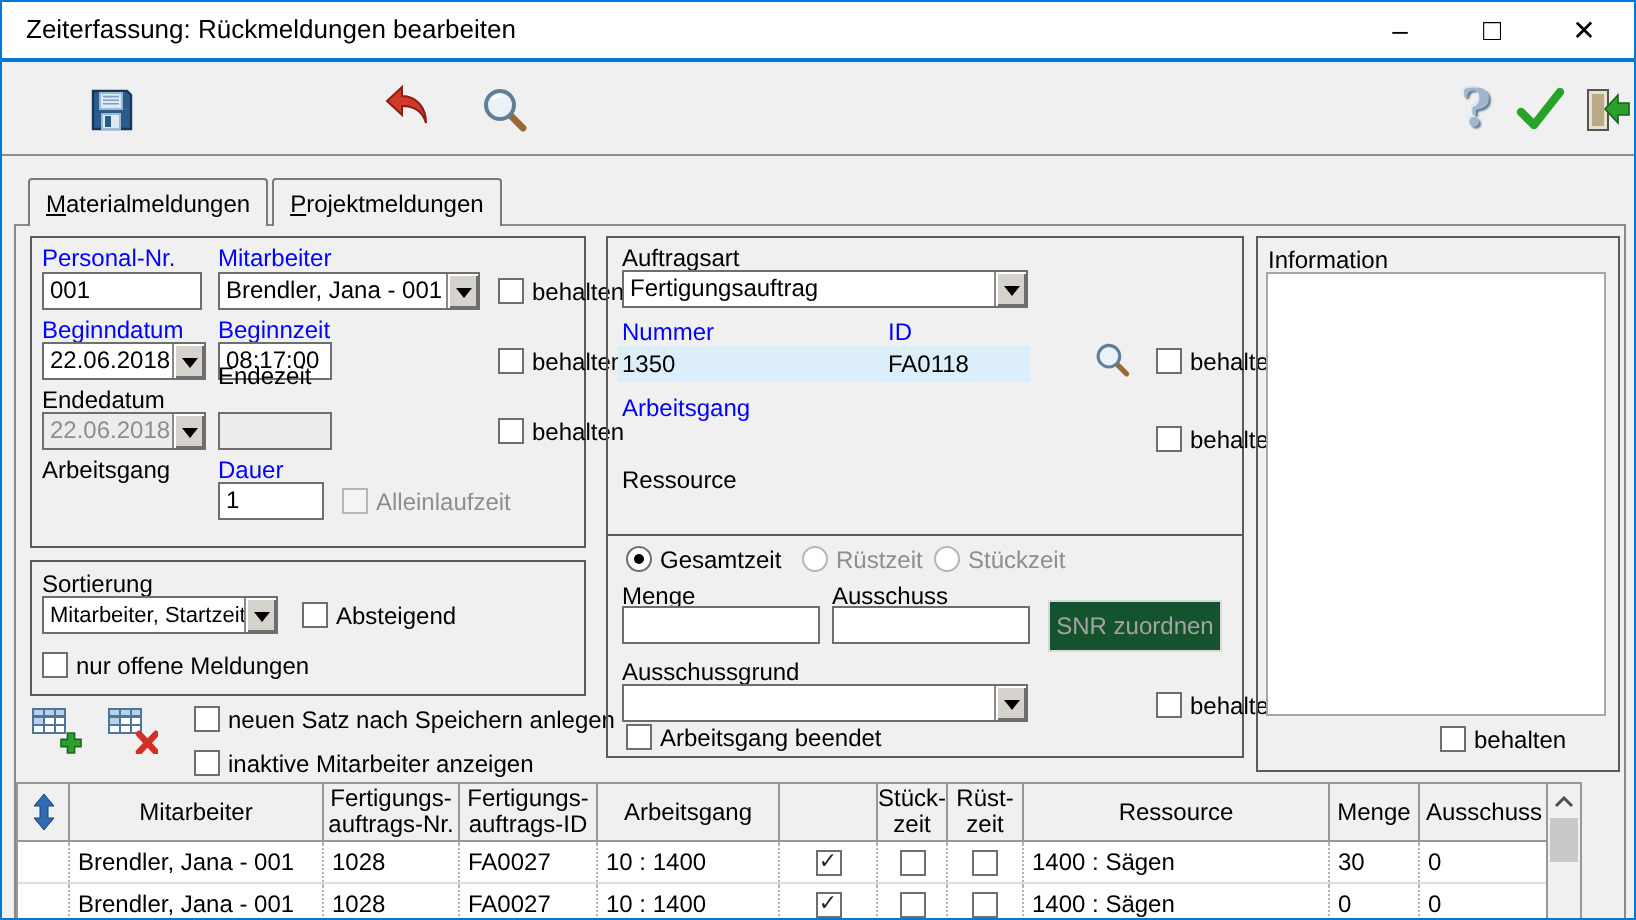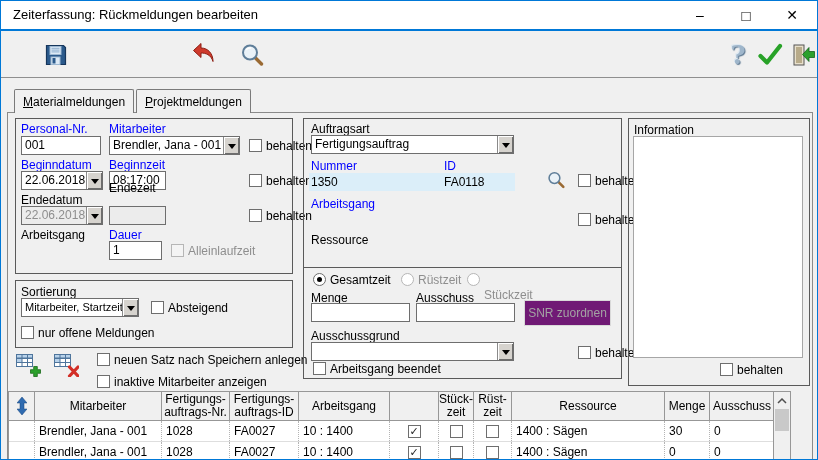--- a/index.html
+++ b/index.html
@@ -38,21 +38,21 @@
   .dd::after { content:""; border:4px solid transparent; border-top:5px solid #000; margin-top:5px; }
   .strip { position:absolute; background:#dbeef9; }
   .strip span { position:absolute; top:2px; white-space:nowrap; }
 
   .cb { position:absolute; width:13px; height:13px; background:#fff; border:1px solid #6e6e6e; font-size:11px; line-height:11px; text-align:center; }
   .cb.disabled { border-color:#b6b6b6; background:#f4f4f4; }
   .radio { position:absolute; width:13px; height:13px; border-radius:50%; background:#fff; border:1px solid #6e6e6e; }
   .radio.sel::after { content:""; position:absolute; left:3px; top:3px; width:5px; height:5px; border-radius:50%; background:#000; }
   .radio.disabled { border-color:#b6b6b6; }
 
-  .btn-dis { position:absolute; background:#701a75; border:1px solid #d9d9d9; color:#a3a3a3; display:flex; align-items:center; justify-content:center; }
+  .btn-dis { position:absolute; background:#14532d; border:1px solid #d9d9d9; color:#a3a3a3; display:flex; align-items:center; justify-content:center; }
   .info-area { position:absolute; background:#fff; border:1px solid #a6a6a6; }
 
   
   .grid { position:absolute; left:7px; top:390px; width:783px; height:72px; border:1px solid #979797; background:#fff; }
   .ghead { display:flex; height:29px; background:#f0f0f0; }
   .gh { border-right:1px solid #979797; border-bottom:1px solid #979797; display:flex; flex-direction:column; align-items:center; justify-content:center; text-align:center; line-height:13px; overflow:hidden; white-space:nowrap; flex:none; }
   .grow { display:flex; height:21px; border-bottom:1px solid #dedede; background:#fff; }
   .gc { border-right:1px dotted #b4b4b4; padding:3px 0 0 4px; white-space:nowrap; overflow:hidden; flex:none; }
   .gc.center { display:flex; align-items:center; justify-content:center; padding:0; }
   .gcb { width:13px; height:13px; background:#fff; border:1px solid #6e6e6e; font-size:11px; line-height:11px; text-align:center; color:#222; }
@@ -211,21 +211,21 @@
   <div class="lbl" style="left:594px;top:212px;">behalten</div>
 
   <div class="lbl" style="left:310px;top:232px;">Ressource</div>
 
   <div class="box" style="left:302px;top:266px;width:319px;height:112px;"></div>
   <div class="radio sel" style="left:312px;top:272px;"></div>
   <div class="lbl" style="left:329px;top:272px;">Gesamtzeit</div>
   <div class="radio disabled" style="left:400px;top:272px;"></div>
   <div class="lbl dis" style="left:417px;top:272px;">Rüstzeit</div>
   <div class="radio disabled" style="left:466px;top:272px;"></div>
-  <div class="lbl dis" style="left:483px;top:287px;">Stückzeit</div>
+  <div class="lbl dis" style="left:483px;top:272px;">Stückzeit</div>
 
   <div class="lbl" style="left:310px;top:290px;">Menge</div>
   <div class="lbl" style="left:415px;top:290px;">Ausschuss</div>
   <div class="fld" style="left:310px;top:302px;width:99px;"></div>
   <div class="fld" style="left:415px;top:302px;width:99px;"></div>
   <div class="btn-dis" style="left:523px;top:299px;width:87px;height:26px;">SNR zuordnen</div>
 
   <div class="lbl" style="left:310px;top:328px;">Ausschussgrund</div>
   <div class="fld combo" style="left:310px;top:341px;width:203px;"><span></span><span class="dd"></span></div>
   <div class="cb" style="left:577px;top:345px;"></div>

